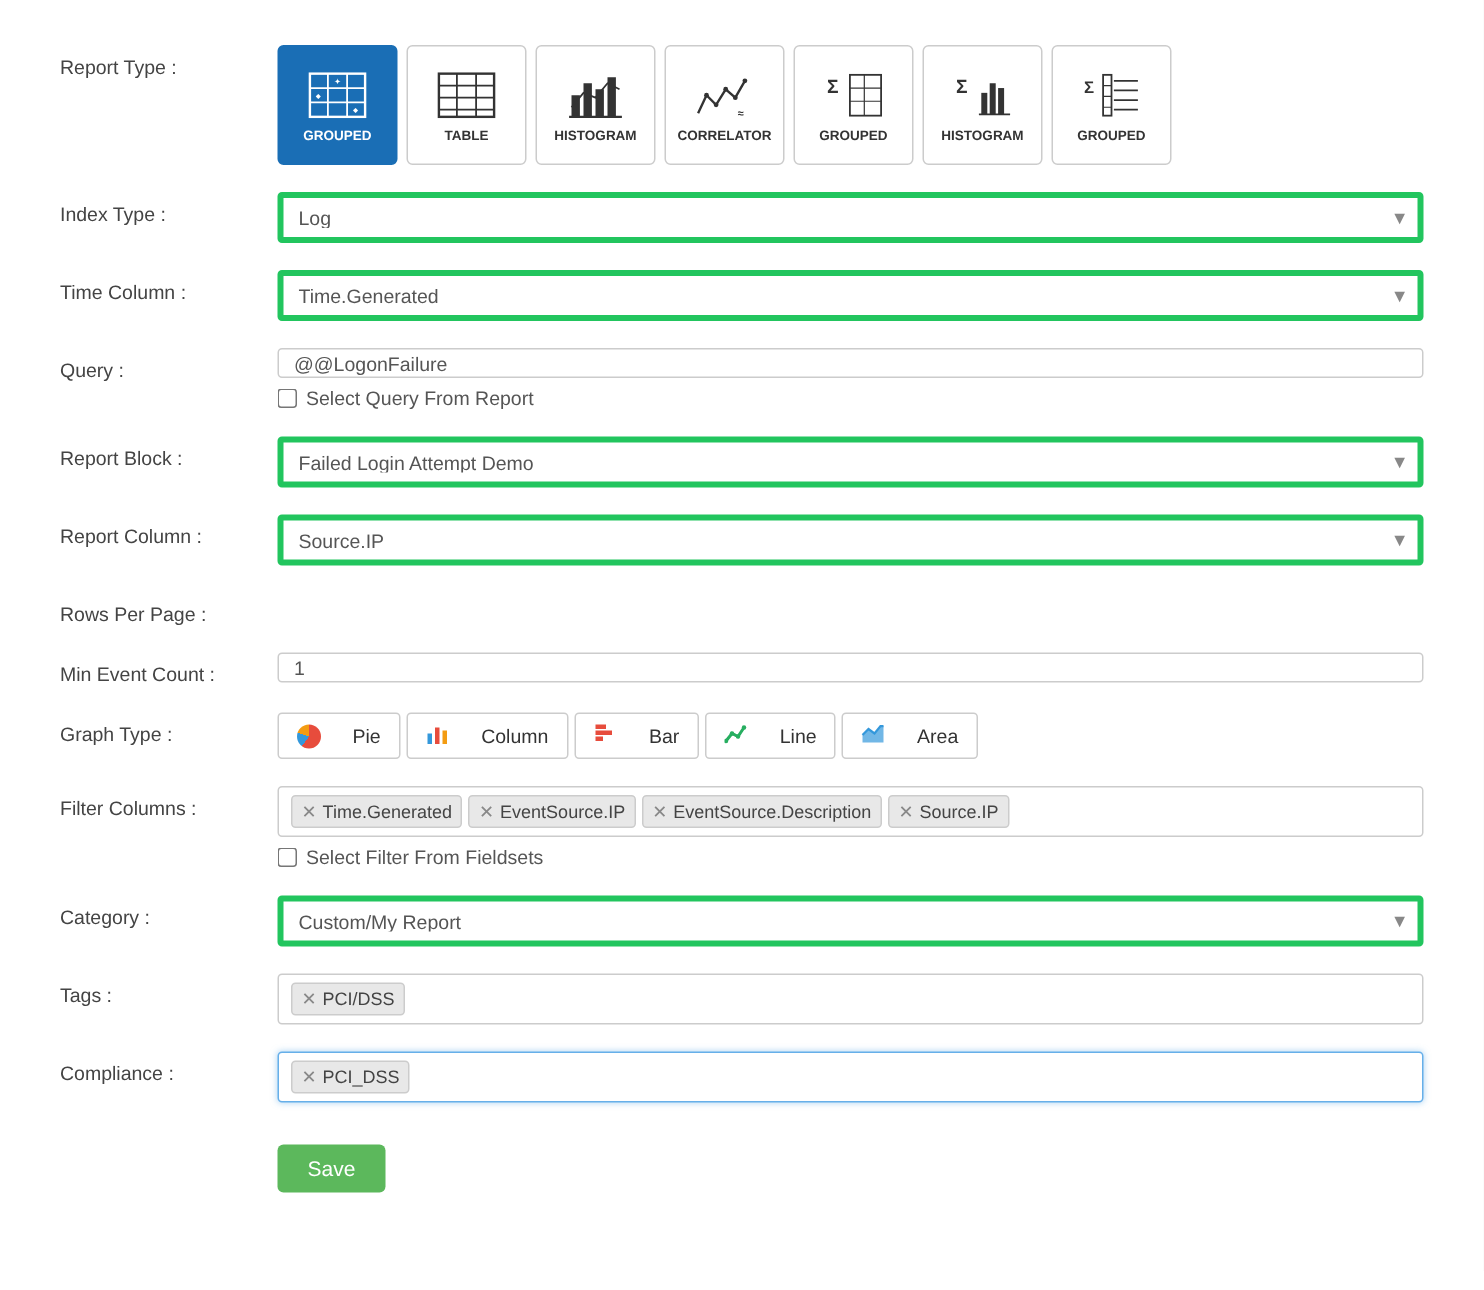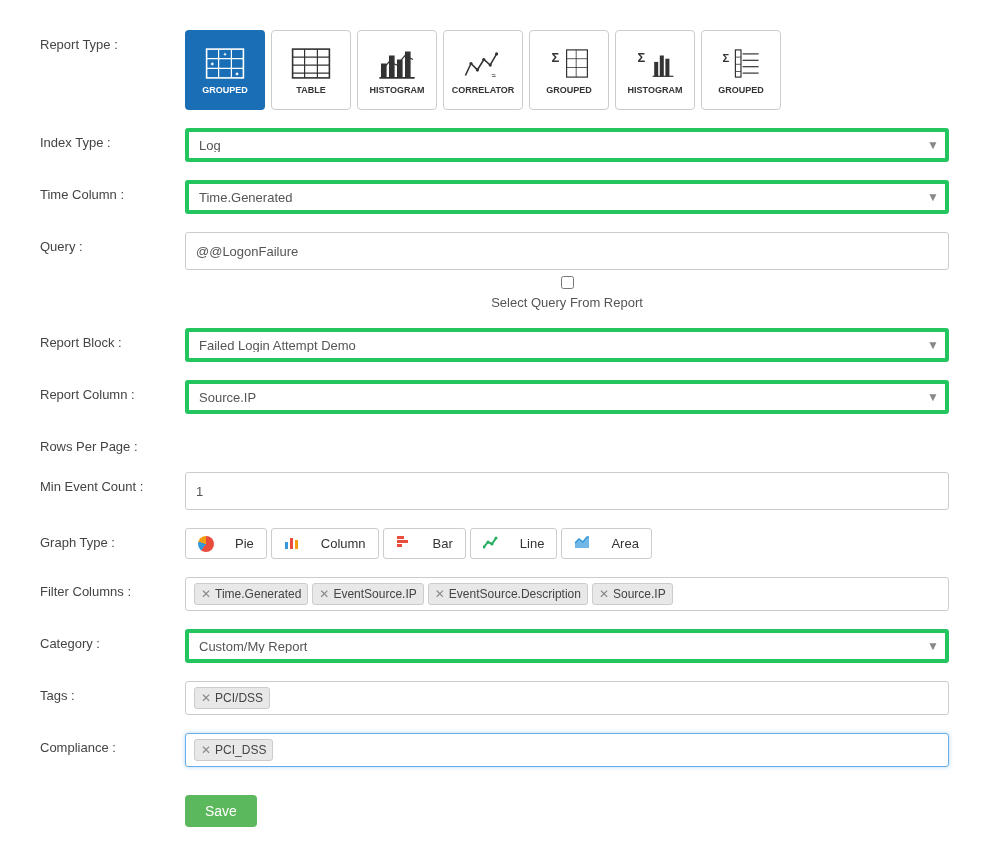--- a/index.html
+++ b/index.html
@@ -26,21 +26,21 @@
       padding-top: 7px;
       font-size: 13px;
       color: #444;
       flex-shrink: 0;
     }
     .form-control {
       flex: 1;
     }
     input[type="text"] {
       width: 100%;
-      height: 38px;
+      height: 20px;
       border: 1px solid #ccc;
       border-radius: 3px;
       padding: 6px 10px;
       font-size: 13px;
       color: #555;
       outline: none;
     }
     .select-wrapper {
       position: relative;
       display: inline-block;
@@ -101,21 +101,20 @@
       height: 35px;
     }
     
     .checkbox-row {
       display: flex;
       align-items: center;
       gap: 6px;
       margin-top: 6px;
       font-size: 13px;
       color: #555;
-      flex-direction: column;
     }
     
     .graph-type-btns {
       display: flex;
       gap: 4px;
     }
     .graph-btn {
       display: flex;
       align-items: center;
       gap: 21px;
@@ -418,20 +417,24 @@
         </span>
         <span class="tag-pill">
           <span class="tag-remove">✕</span>
           <span>EventSource.Description</span>
         </span>
         <span class="tag-pill">
           <span class="tag-remove">✕</span>
           <span>Source.IP</span>
         </span>
       </div>
+      <div class="checkbox-row">
+        <input type="checkbox" style="">
+        <span>Select Filter From Fieldsets</span>
+      </div>
     </div>
   </div>
 
   <div class="form-row">
     <div class="form-label">Category :</div>
     <div class="form-control">
       <div class="select-wrapper">
         <select>
           <option>Custom/My Report</option>
           <option>Security</option>

